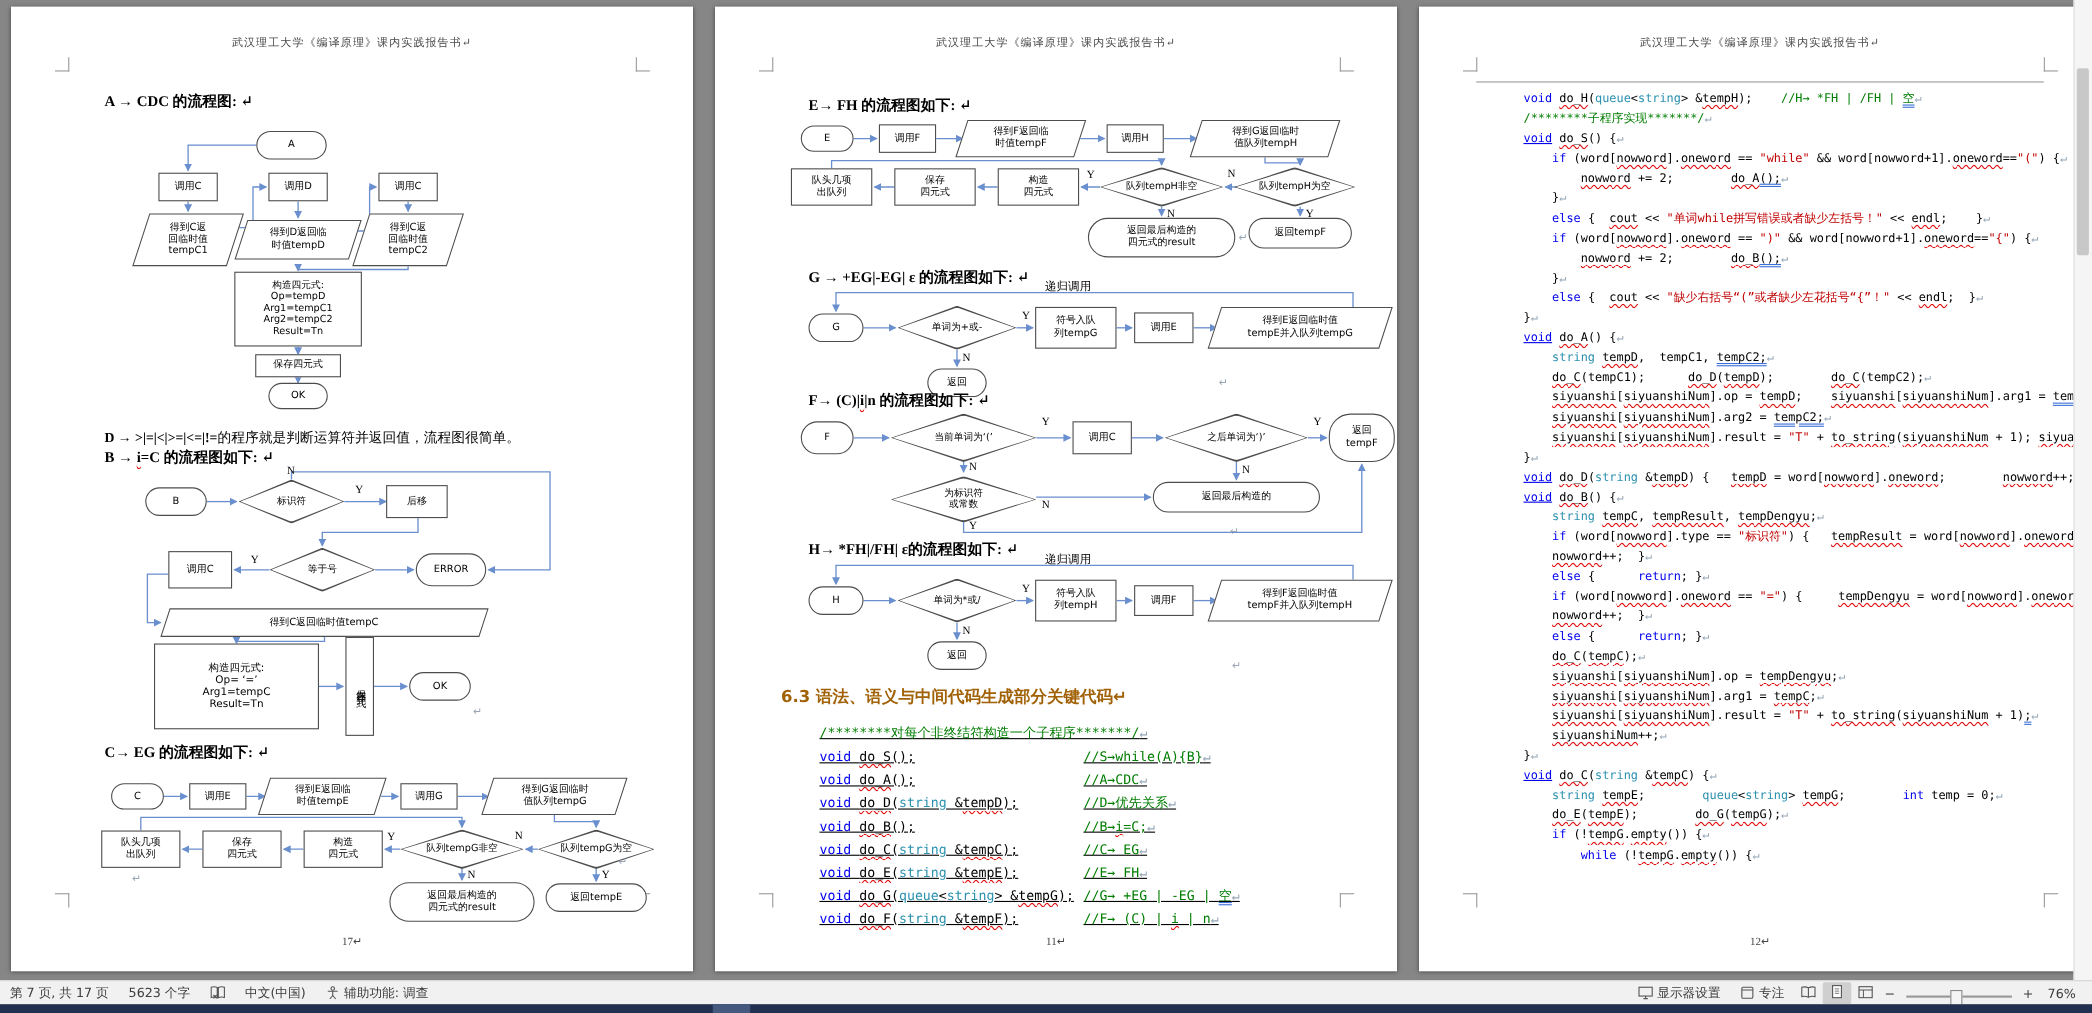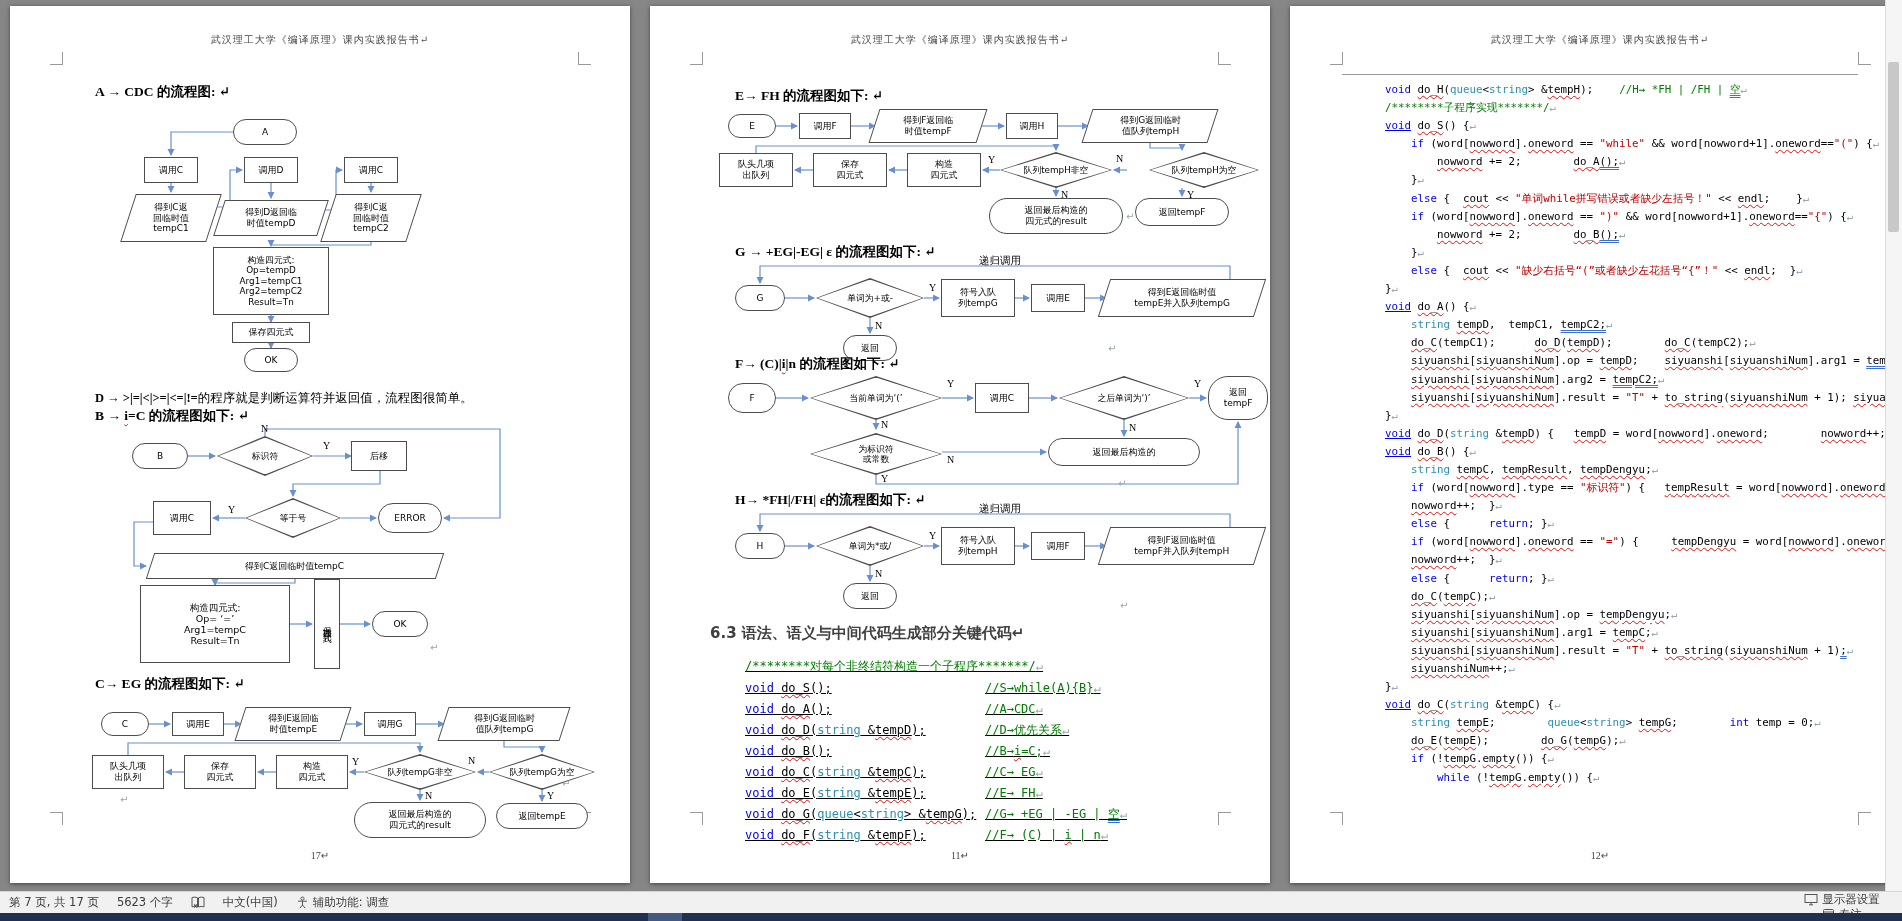--- a/index.html
+++ b/index.html
@@ -29,22 +29,22 @@
     font:9px/1.18 "DejaVu Sans",sans-serif;white-space:pre-line;}
   .ov{border-radius:16px;}
   .pg{transform:skewX(-18deg);}
   .pg>span{display:block;transform:skewX(18deg);}
   .dm{background:#4d4d4d;border:none;clip-path:polygon(50% 0,100% 50%,50% 100%,0 50%);}
   .dm>.din{position:absolute;inset:1.6px;background:#fff;clip-path:polygon(50% 0,100% 50%,50% 100%,0 50%);
     display:flex;align-items:center;justify-content:center;text-align:center;white-space:pre-line;
     font:8.8px/1.15 "DejaVu Sans",sans-serif;padding:0 12px;}
   .vt{writing-mode:vertical-lr;text-orientation:upright;letter-spacing:2px;}
   .lb{position:absolute;font:10px "Liberation Serif",serif;color:#000;}
-  .looplbl{position:absolute;font:10.5px "DejaVu Sans",sans-serif;color:#000;text-align:center;}
-  .sectitle{position:absolute;font:bold 15px/1.2 "DejaVu Sans",sans-serif;color:#404040;white-space:nowrap;}
+  .looplbl{position:absolute;font:10.5px "DejaVu Sans",sans-serif;color:#000;text-align:left;}
+  .sectitle{position:absolute;font:bold 15px/1.2 "DejaVu Sans",sans-serif;color:#a16207;white-space:nowrap;}
   .codearea{position:absolute;font:12px/21px "DejaVu Sans Mono",monospace;white-space:pre;text-decoration:underline;}
   .decl-row{display:flex;height:21px;}
   .decl-d{width:240px;}
   #code3{position:absolute;left:95px;top:75px;font:10.8px/18.1px "DejaVu Sans Mono",monospace;white-space:pre;}
   .sg-k{color:#0000ee;}
   .sg-u{color:#0000ee;text-decoration:underline;}
   .sg-t{color:#2b91af;}
   .sg-n{color:#000;}
   .sg-f{color:#000;text-decoration:underline wavy #e01010 1px;text-underline-offset:2px;}
   .sg-bu{color:#000;text-decoration:underline double #3a6fd6;text-underline-offset:2px;}
@@ -55,21 +55,21 @@
   .sg-p{color:#98a8b8;}
   
   #scrollbar{position:absolute;right:0;top:0;width:16px;height:891px;background:#f5f5f5;border-left:1px solid #dcdcdc;}
   #scrollthumb{position:absolute;left:2px;top:62px;width:11px;height:170px;background:#c8c8c8;border-radius:2px;}
   
   #statusbar{position:absolute;left:0;top:891px;width:1902px;height:22px;background:#f1f1f1;
     border-top:1px solid #d6d6d6;display:flex;align-items:center;font:11.5px "DejaVu Sans",sans-serif;color:#3b3b3b;box-sizing:border-box;}
   .stitem{display:flex;align-items:center;gap:4px;padding:0 9px;height:100%;cursor:default;}
   .stitem svg{display:block;}
   #st-left{display:flex;align-items:center;height:100%;}
-  #st-right{margin-left:auto;display:flex;align-items:center;height:100%;padding-right:6px;flex-direction:column;}
+  #st-right{margin-left:auto;display:flex;align-items:flex-end;height:100%;padding-right:6px;}
   .viewbtn{width:26px;height:20px;display:flex;align-items:center;justify-content:center;border-radius:2px;}
   .viewbtn.active{background:#cfcfcf;}
   #zoomslider{position:relative;width:96px;height:14px;margin:0 6px;}
   #zoomslider .track{position:absolute;left:0;right:0;top:6px;height:2px;background:#9a9a9a;}
   #zoomslider .notch{position:absolute;left:48px;top:3px;width:1px;height:8px;background:#8a8a8a;}
   #zoomslider .thumb{position:absolute;left:40px;top:1px;width:9px;height:12px;background:#f5f5f5;border:1px solid #8a8a8a;}
   #taskstrip{position:absolute;left:0;top:913px;width:1902px;height:8px;background:#22304f;}
   #taskstrip .seg{position:absolute;left:648px;top:0;width:34px;height:8px;background:#45597e;}
 </style>
 </head>
@@ -248,21 +248,21 @@
     <div class="fn" style="left:316px;top:7px;width:52px;height:26px">调用H</div>
     <div class="fn pg" style="left:397px;top:3px;width:126px;height:34px"><span>得到G返回临时
 值队列tempH</span></div>
     <div class="fn" style="left:29px;top:47px;width:74px;height:34px">队头几项
 出队列</div>
     <div class="fn" style="left:123px;top:47px;width:74px;height:34px">保存
 四元式</div>
     <div class="fn" style="left:217px;top:47px;width:74px;height:34px">构造
 四元式</div>
     <div class="fn dm" style="left:310px;top:46px;width:112px;height:36px"><div class="din">队列tempH非空</div></div>
-    <div class="fn dm" style="left:459px;top:46px;width:110px;height:36px"><div class="din">队列tempH为空</div></div>
+    <div class="fn dm" style="left:432px;top:46px;width:110px;height:36px"><div class="din">队列tempH为空</div></div>
     <div class="lb" style="left:298px;top:48px">Y</div>
     <div class="lb" style="left:426px;top:47px">N</div>
     <div class="lb" style="left:371px;top:83px">N</div>
     <div class="lb" style="left:497px;top:83px">Y</div>
     <div class="fn ov" style="left:299px;top:92px;width:134px;height:36px;border-radius:18px">返回最后构造的
 四元式的result</div>
     <div class="fn ov" style="left:445px;top:92px;width:94px;height:28px">返回tempF</div>
   </div>
 
   <div class="ftitle" style="left:85px;top:238px">G → +EG|-EG| ε 的流程图如下: ↵</div>

